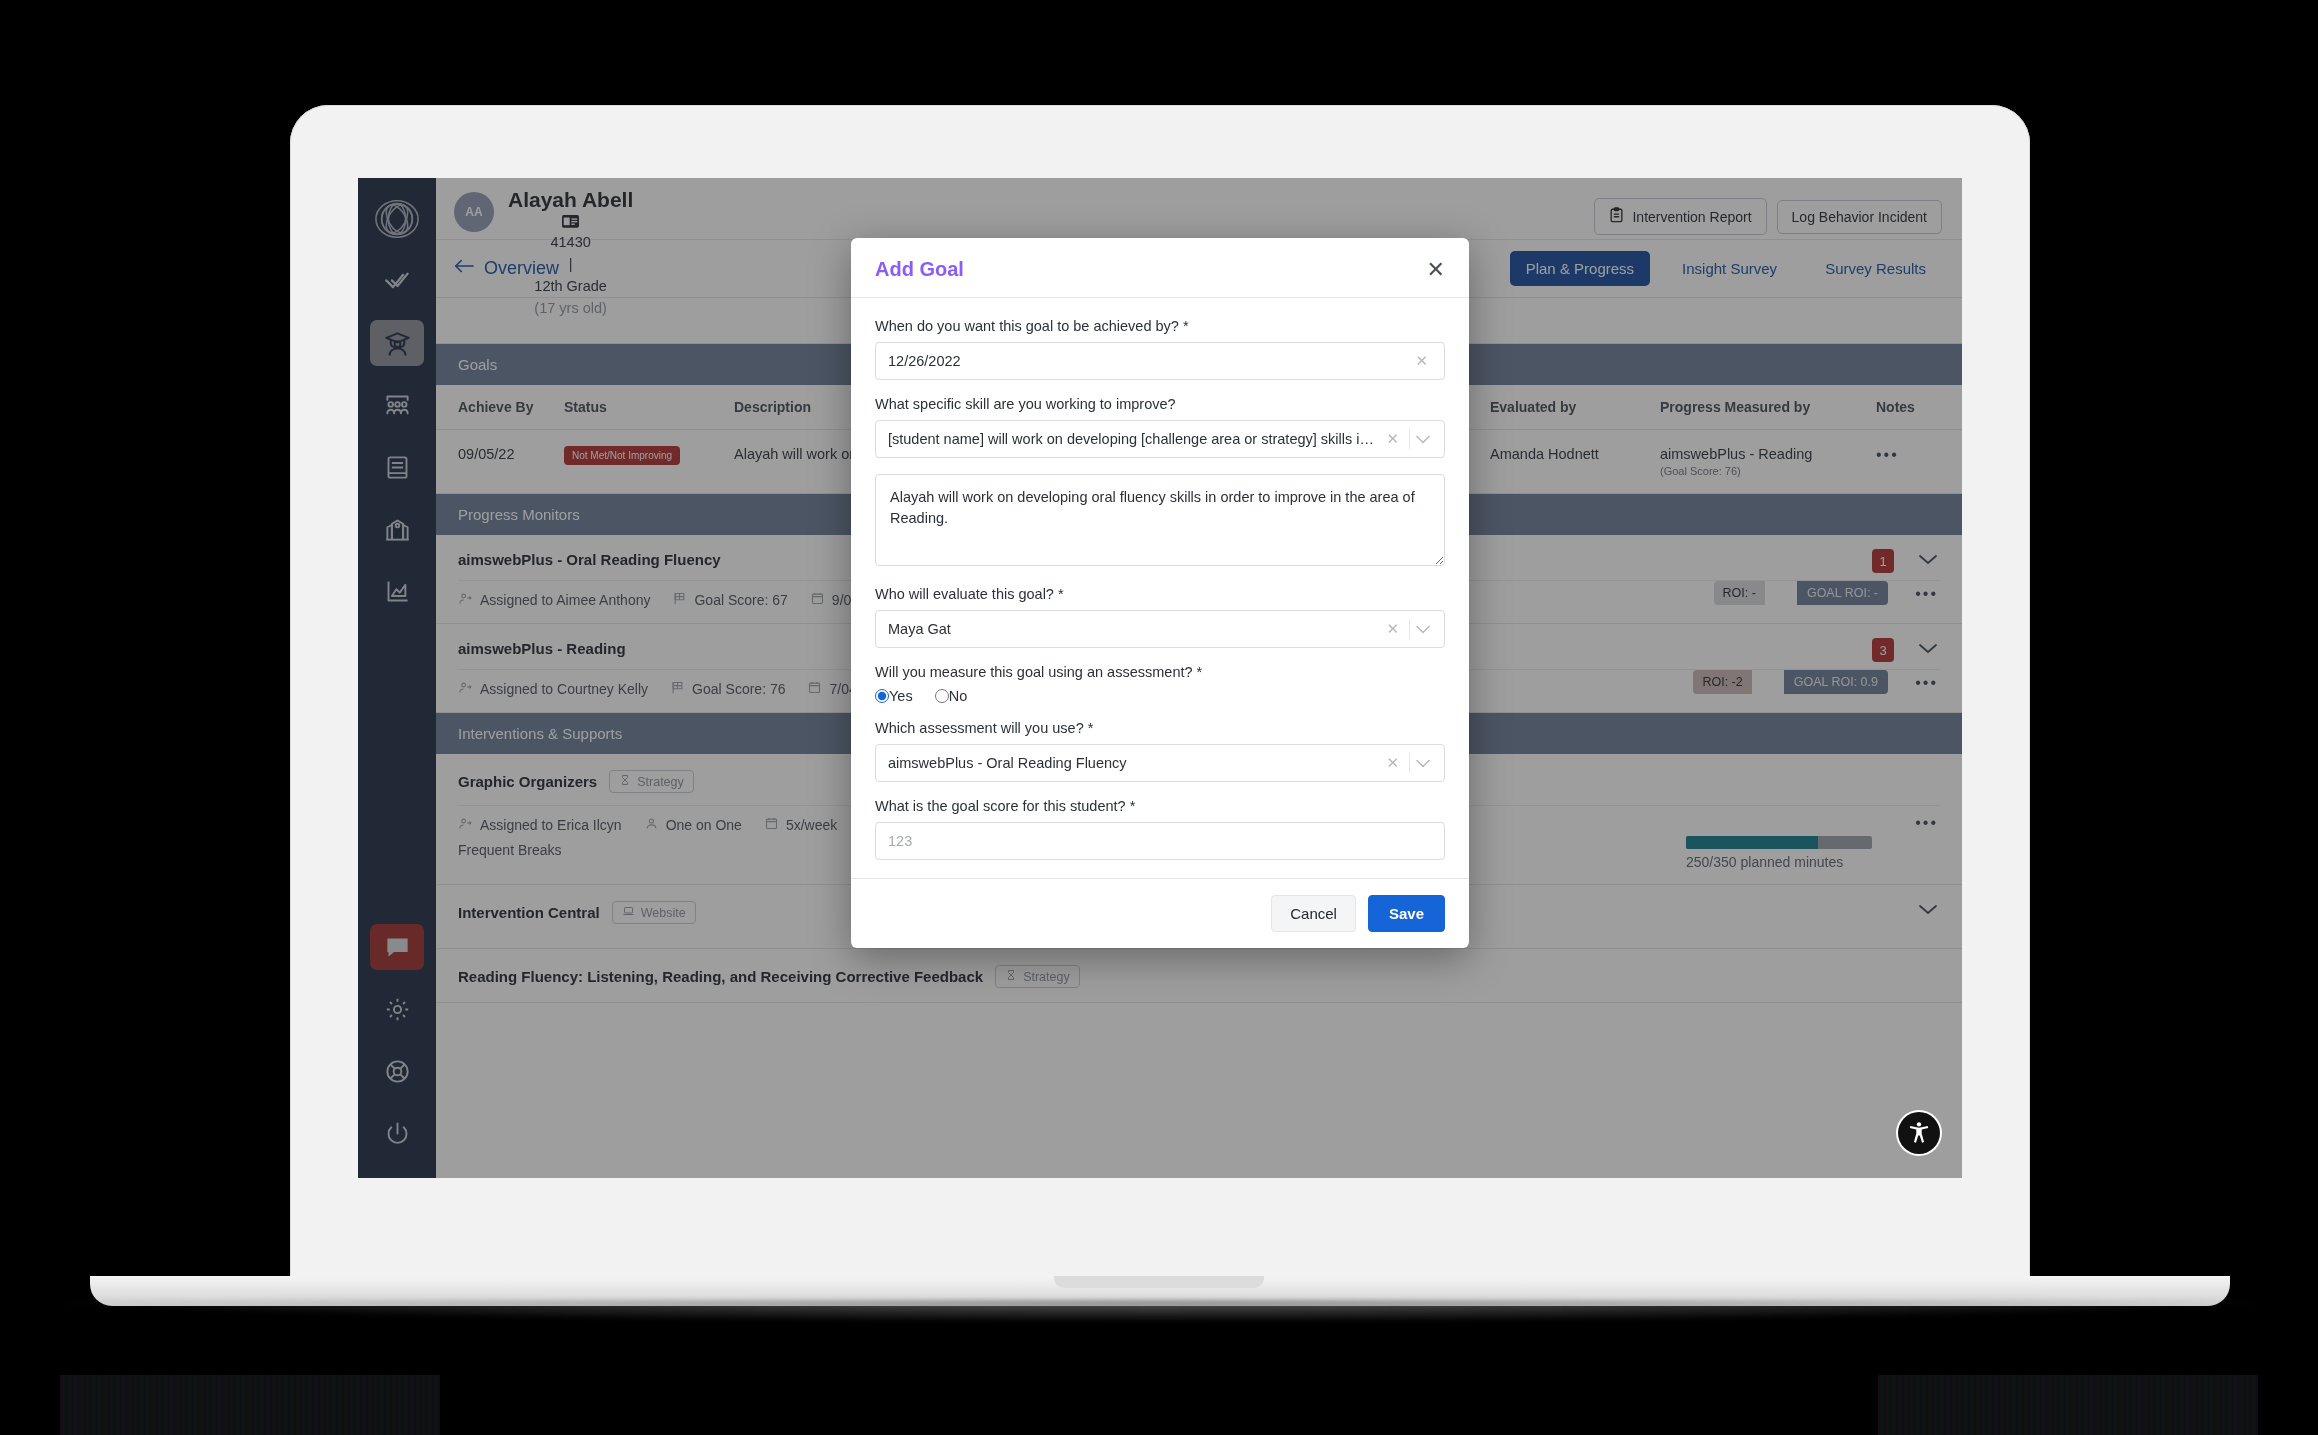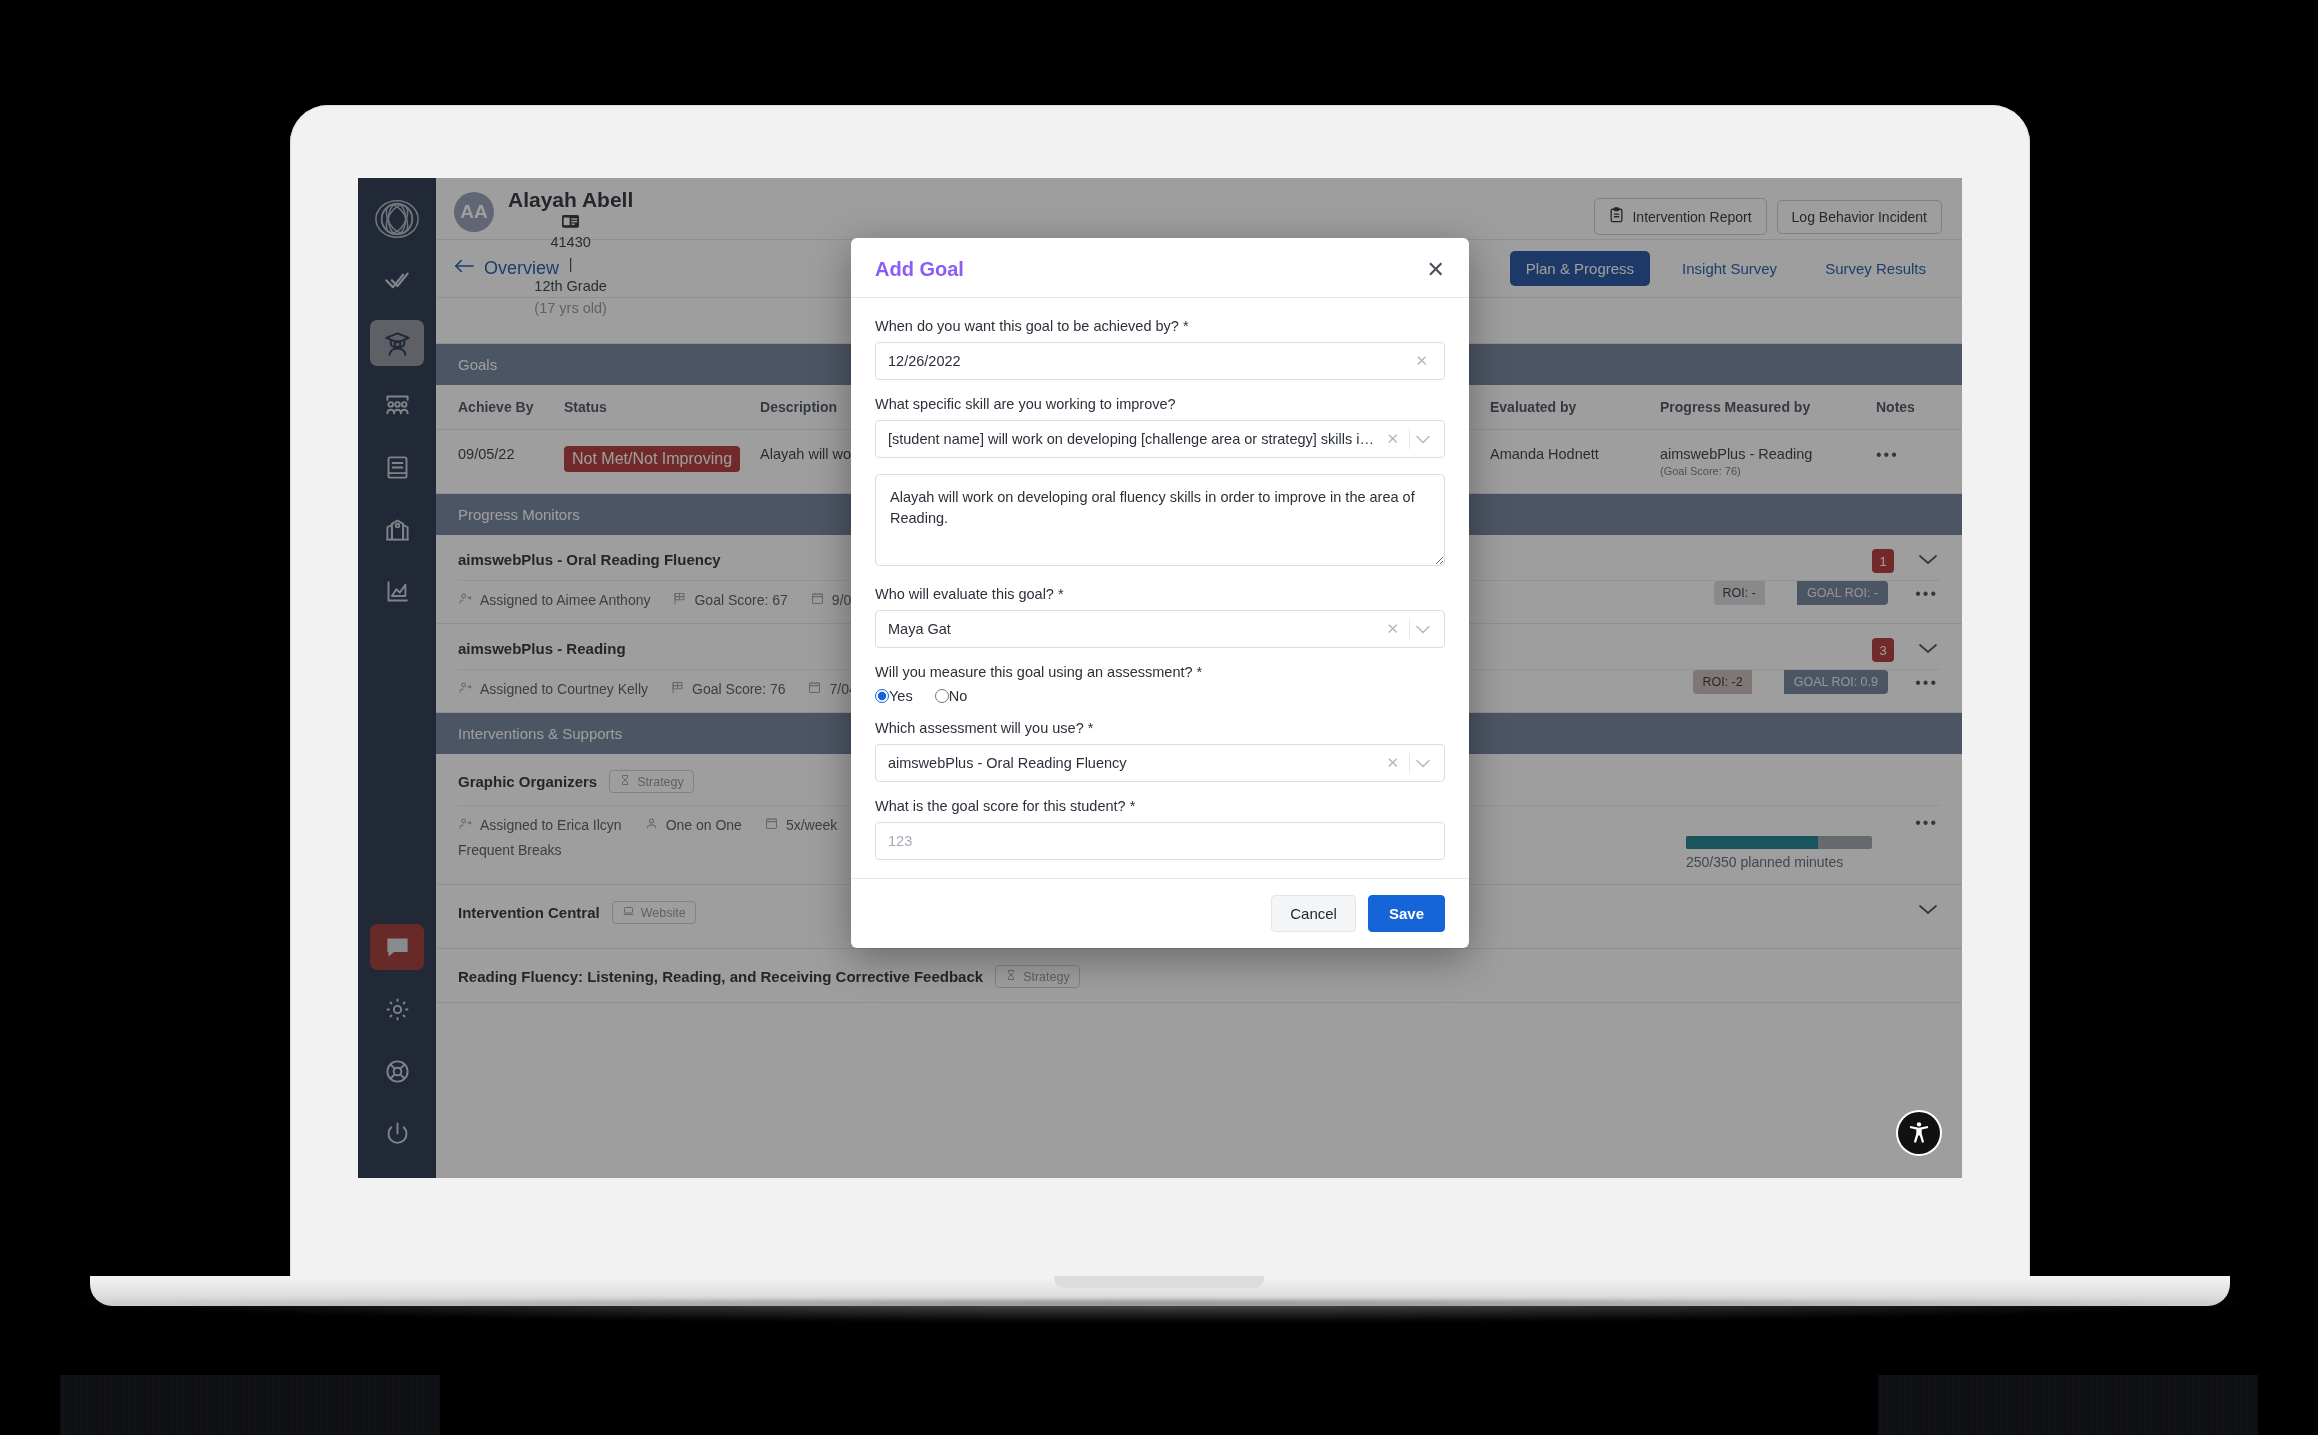--- a/index.html
+++ b/index.html
@@ -70,21 +70,21 @@
     position: absolute; left: 78px; top: 0; right: 0; bottom: 0;
     background: #ffffff; overflow: hidden;
   }
 
   .stu-header {
     position: relative; height: 62px; padding: 10px 20px 0 18px;
     display: flex; align-items: flex-start; border-bottom: 1px solid #e6e6e6;
   }
   .avatar {
     width: 40px; height: 40px; border-radius: 50%; background: #8f9ab1;
-    color: #fff; font-size: 19px; font-weight: 700;
+    color: #fff; font-size: 12px; font-weight: 700;
     display: flex; align-items: center; justify-content: center; flex: 0 0 auto;
     margin-top: 4px;
   }
   .stu-meta { margin-left: 14px; }
   .stu-name { font-size: 21px; font-weight: 700; color: #21262e; line-height: 1.15; }
   .stu-sub {
     font-size: 14.5px; color: #2b313a; margin-top: 3px;
     display: flex; align-items: center; gap: 6px; flex-direction: column;
   }
   .stu-sub .muted { color: #8c929c; }
@@ -132,21 +132,21 @@
     text-align: left; font-size: 14px; color: #414a58; font-weight: 700;
     padding: 14px 10px; border-bottom: 1px solid #e6e6e6; white-space: nowrap;
   }
   .tbl td {
     font-size: 14.5px; color: #2b313a; padding: 16px 10px;
     border-bottom: 1px solid #e6e6e6; vertical-align: top;
   }
   .tbl th:first-child, .tbl td:first-child { padding-left: 22px; }
   .pill-danger {
     display: inline-block; background: #b02a2a; color: #fff;
-    font-size: 16px; padding: 4px 8px; border-radius: 4px; white-space: nowrap;
+    font-size: 10px; padding: 4px 8px; border-radius: 4px; white-space: nowrap;
   }
   .sub-muted { color: #6c727c; font-size: 11px; display: block; margin-top: 3px; }
   .dots { color: #3d4655; letter-spacing: 2px; font-size: 16px; }
 
   
   .row-block { border-bottom: 1px solid #e6e6e6; padding: 16px 22px 14px 22px; position: relative; }
   .row-title { font-size: 15px; font-weight: 700; color: #21262e; display: flex; align-items: center; gap: 12px; }
   .chip {
     border: 1px solid #c8ccd3; border-radius: 4px; color: #8b9099;
     font-size: 12.5px; padding: 3px 9px; display: inline-flex; align-items: center; gap: 6px;

